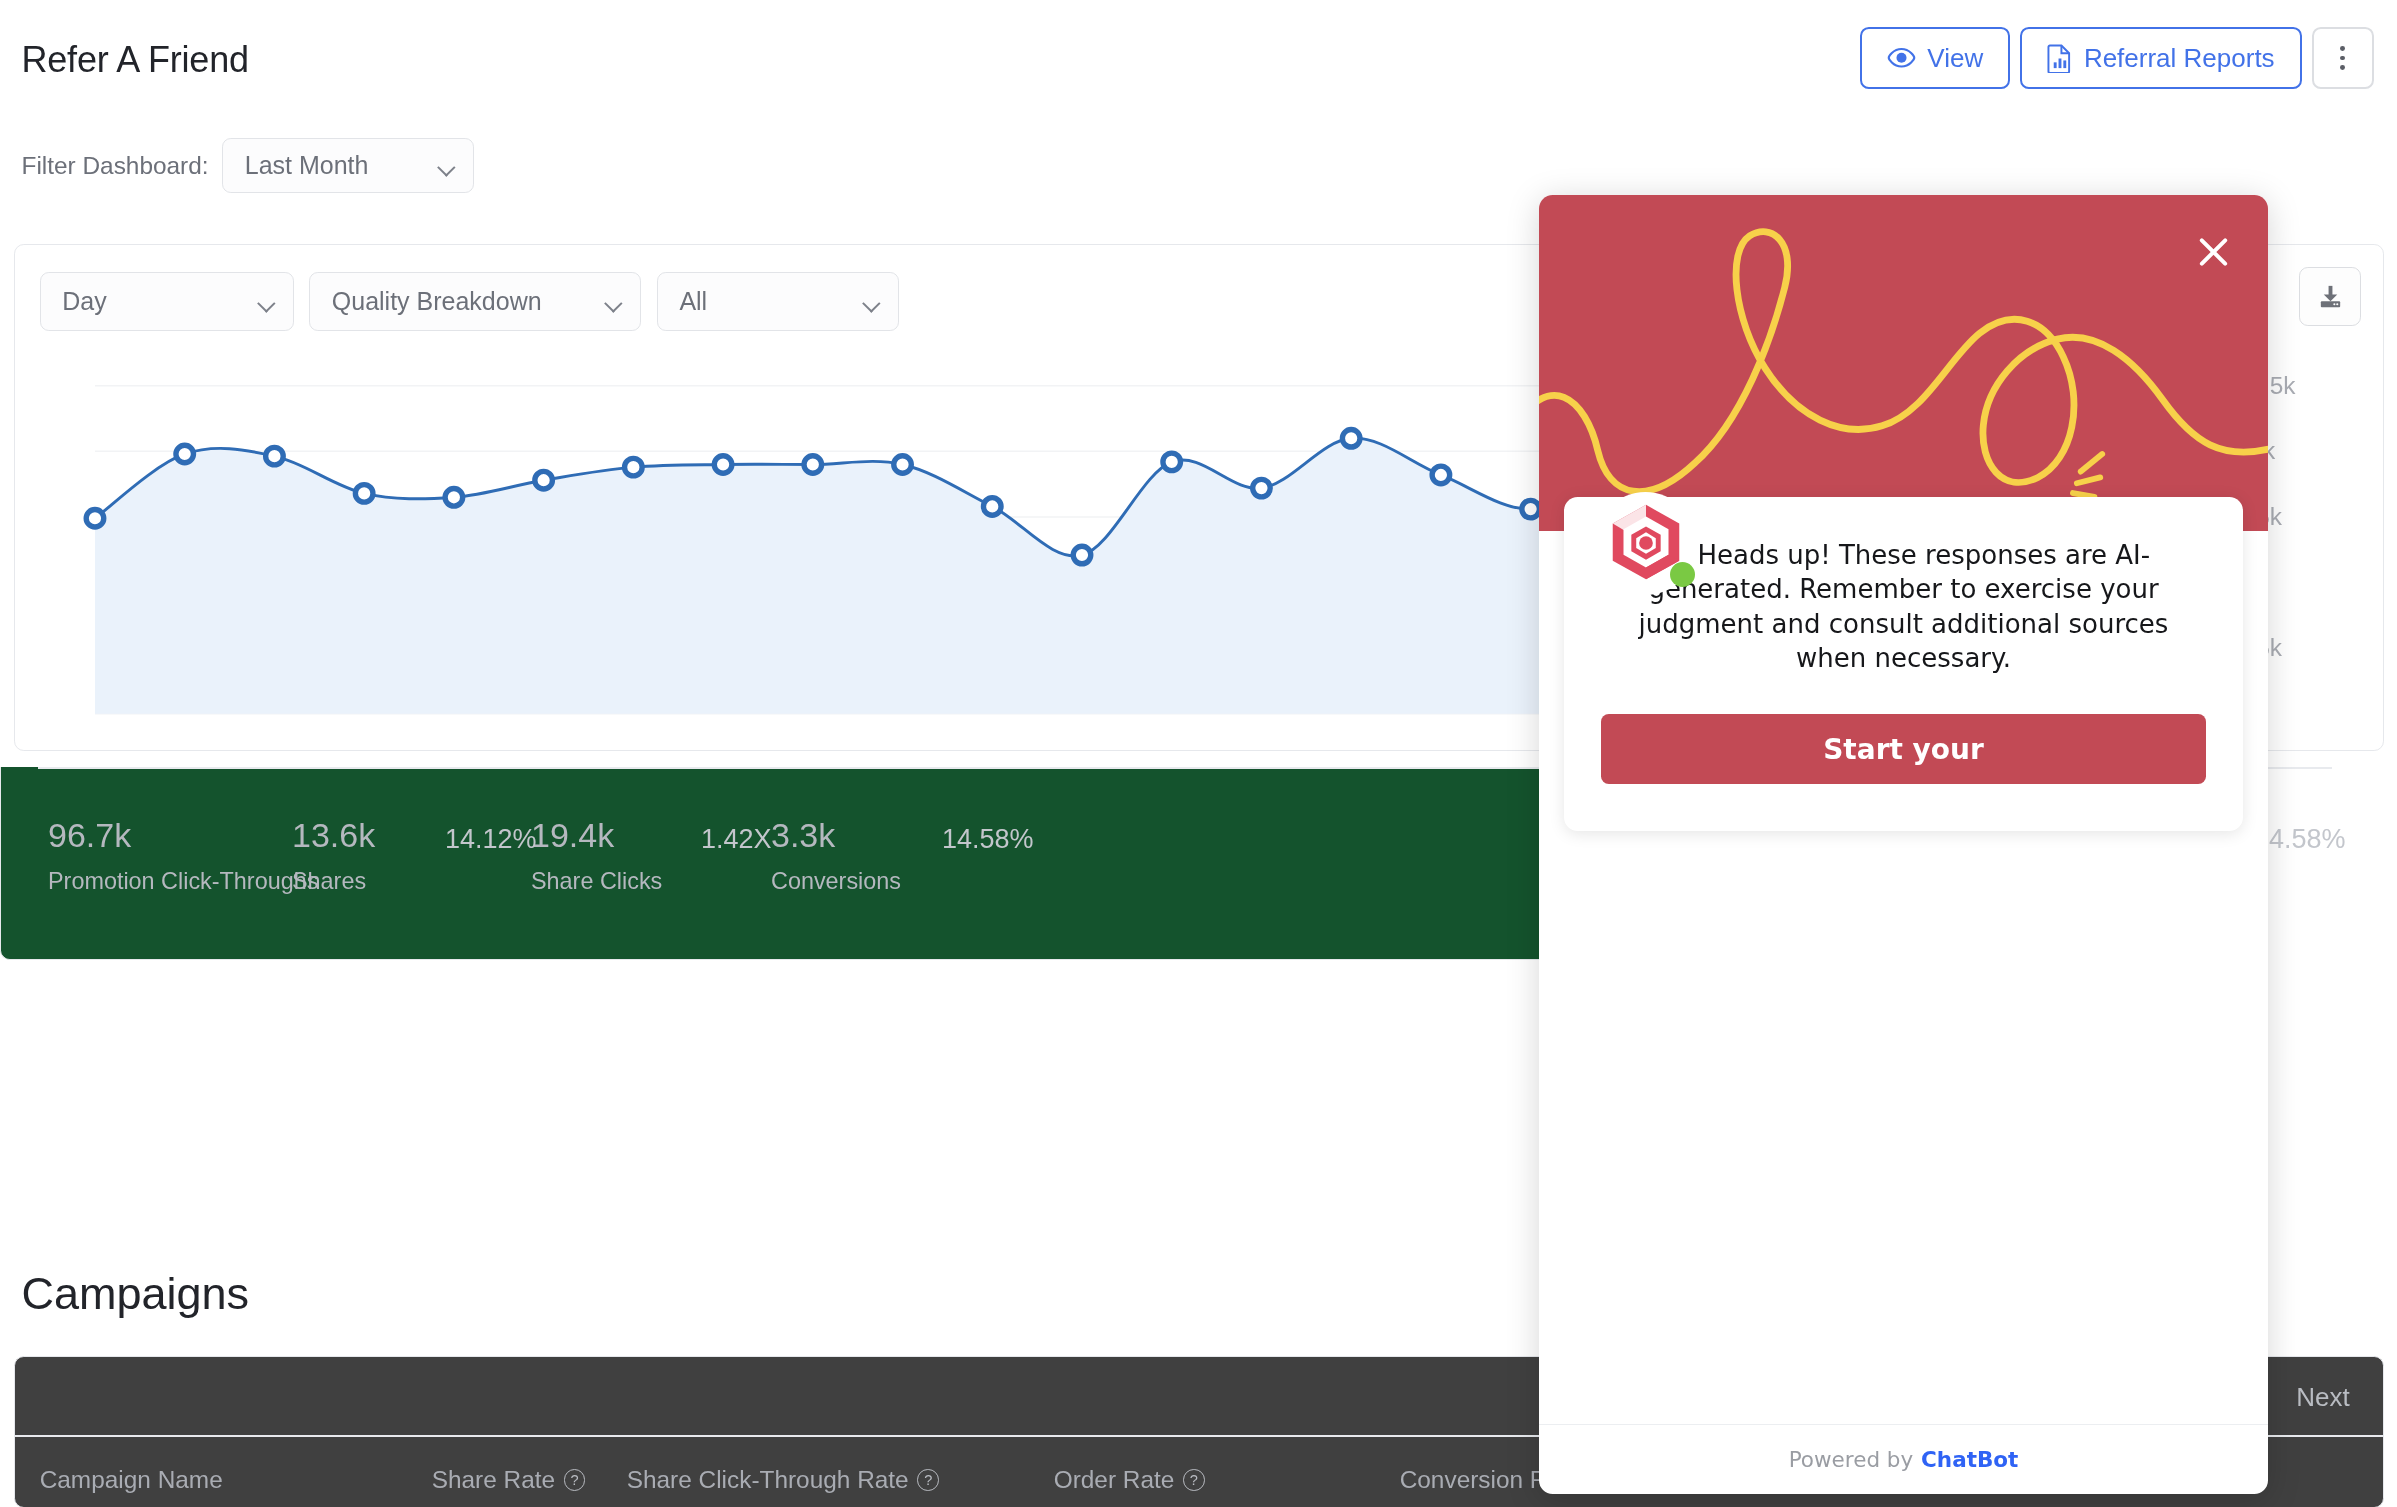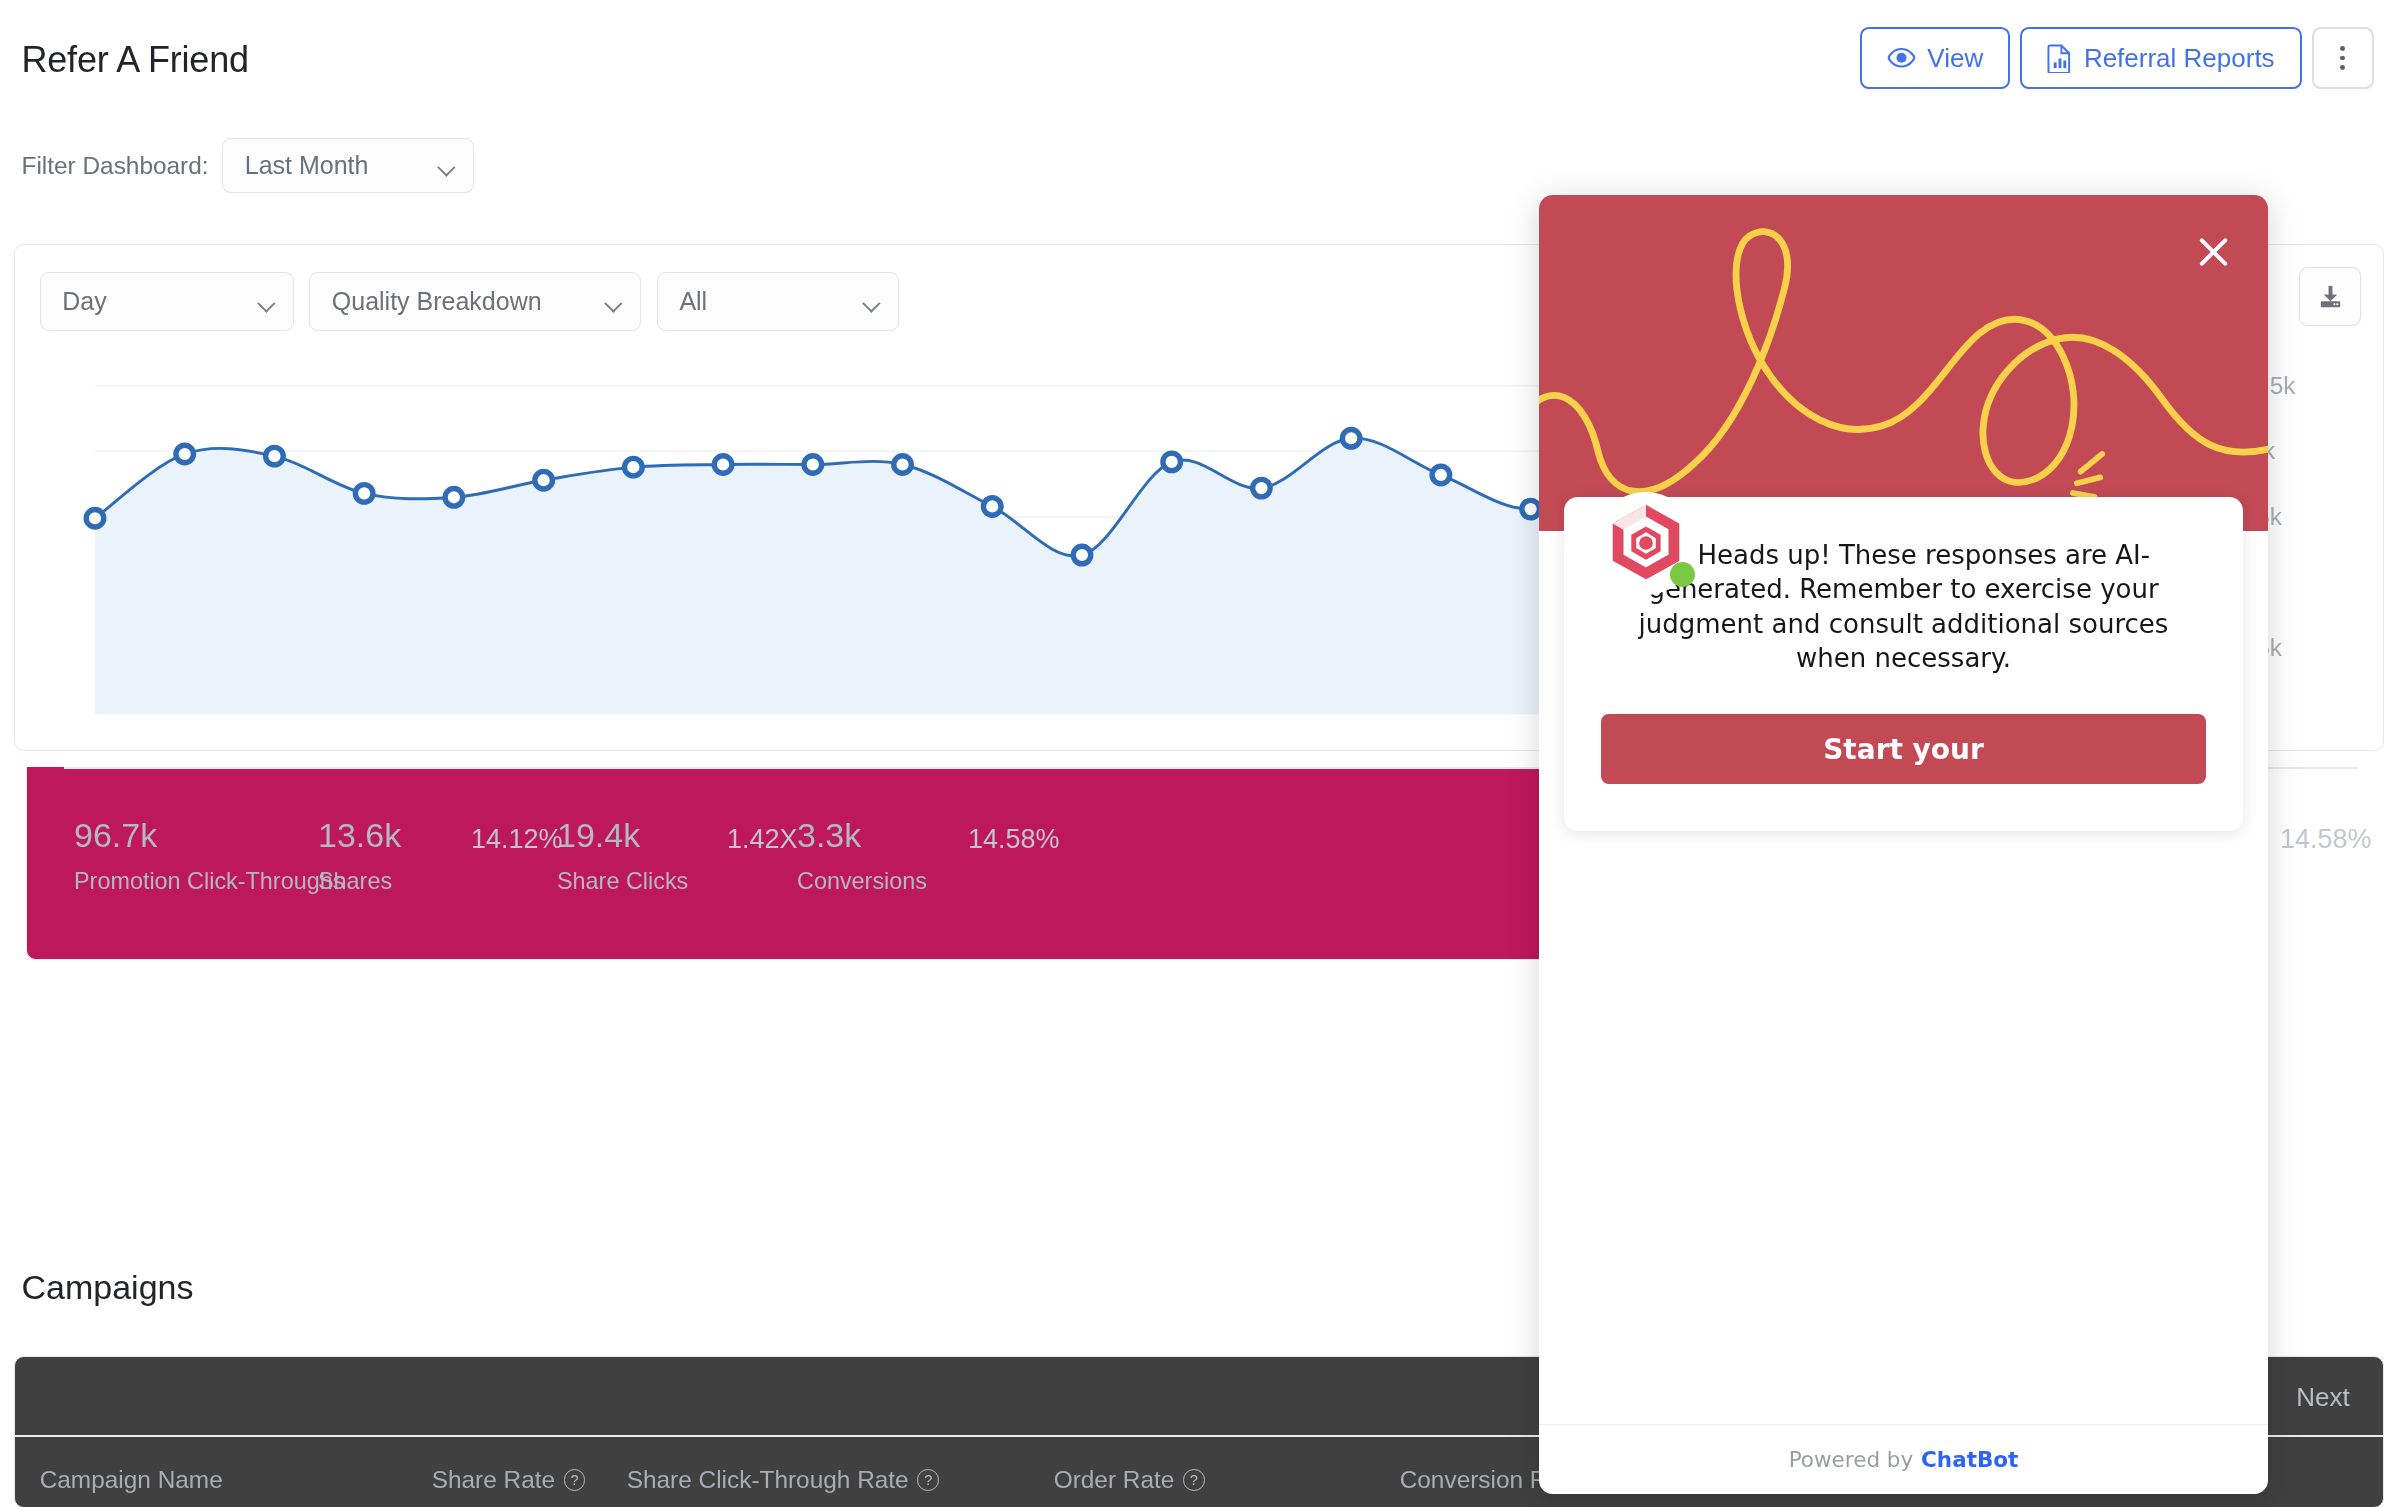--- a/index.html
+++ b/index.html
@@ -99,43 +99,43 @@
     position: absolute; left: 0; top: 834px; width: 2370px; height: 98px;
   }
   .x-tick {
     position: absolute; font-size: 20.5px; color: #bfc2c8;
     transform-origin: left top; transform: rotate(-48deg);
     white-space: nowrap;
   }
 
   
   .kpi-card {
-    position: absolute; left: 26px; top: 767px;
+    position: absolute; left: 0; top: 767px;
     width: 2104px; height: 193px;
-    background: #be185d; border: 1.5px solid #e6e8ec; border-top: none;
+    background: #14532d; border: 1.5px solid #e6e8ec; border-top: none;
     border-radius: 0 0 9.8px 9.8px;
   }
   .kpi-divider {
     position: absolute; left: 37px; top: 0px; width: 2294px; height: 1.5px;
     background: #e8eaee;
   }
   .kpi-row { position: absolute; left: 0; top: 0; width: 100%; height: 193px; }
   .kpi {
     position: absolute; top: 51px;
   }
   .kpi-value { font-size: 34px; color: #b5b8bf; line-height: 1; white-space: nowrap; }
   .kpi-label { font-size: 23.4px; color: #b5b8bf; margin-top: 15.6px; white-space: nowrap; }
   .kpi-ratio {
     position: absolute; top: 57px; font-size: 27px; color: #c3c6cc; white-space: nowrap;
   }
 
   
   .campaigns-title {
     position: absolute; left: 21.5px; top: 1268px;
-    font-size: 34px; color: #22242a; font-weight: 400;
+    font-size: 45px; color: #22242a; font-weight: 400;
   }
   .campaigns-card {
     position: absolute; left: 13.7px; top: 1356px; width: 2370px; height: 152px;
     border: 1.5px solid #e6e8ec; border-radius: 9.8px; background: #404040;
   }
   .campaigns-toolbar { position: absolute; left:0; top: 0; width: 100%; height: 78px; }
   .pagination {
     position: absolute; right: 33px; top: 25px;
     display: flex; align-items: center; gap: 29px;
     font-size: 26px; color: #b9bcc2;

